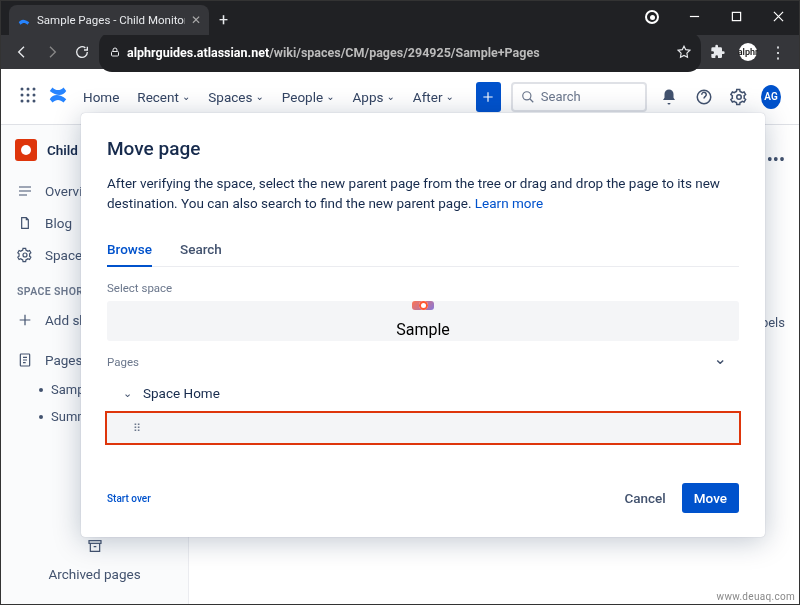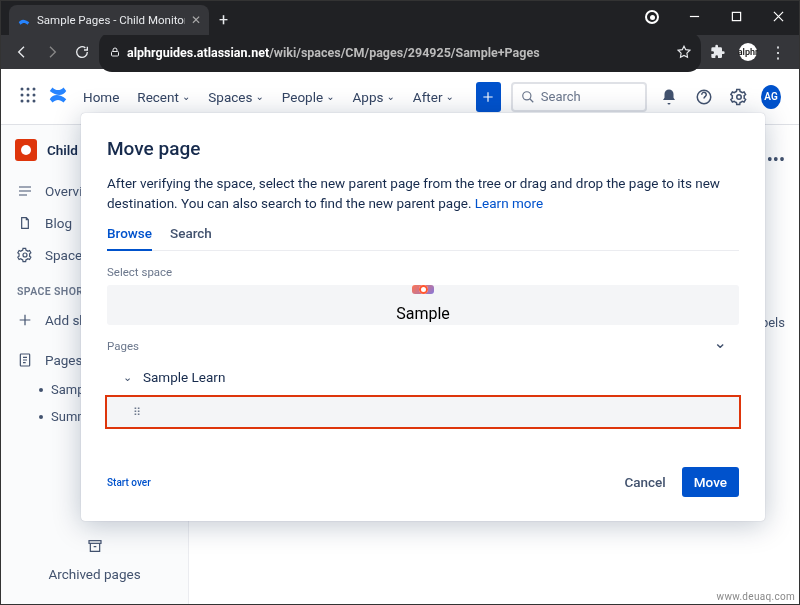--- a/index.html
+++ b/index.html
@@ -64,21 +64,21 @@
 
   
   .panel-peek { position:absolute; left:204px; top:234px; right:36px; height:30px; background:#f4f5f7; border-radius:3px;}
 
   
   .overlay { position:absolute; left:0; right:0; top: 0; bottom:0; }
   .modal { position:absolute; left: 80px; top: 112px; width: 684px; background:#fff; border-radius:4px; box-shadow: 0 4px 28px rgba(9,30,66,0.25), 0 0 1px rgba(9,30,66,0.31); padding: 24px 26px; }
   .modal h2 { font-size: 19px; font-weight:500; color:#172b4d; margin-bottom: 14px;}
   .modal-desc { font-size: 13.5px; color:#172b4d; line-height: 1.45;}
   .modal-desc a { color:#0052cc; text-decoration:none; }
-  .modal-tabs { display:flex; gap: 18px; border-bottom:1px solid #ebecf0; margin-top: 4px;}
+  .modal-tabs { display:flex; gap: 28px; border-bottom:1px solid #ebecf0; margin-top: 20px;}
   .modal-tab { font-size:13.5px; color:#42526e; padding: 8px 0; font-weight:500;}
   .modal-tab.active { color:#0052cc; border-bottom:2px solid #0052cc; margin-bottom:-1px;}
   .field-label { font-size:11.5px; color:#6b778c; margin: 14px 0 6px;}
   .space-select { background:#f4f5f7; border-radius:3px; height:40px; display:flex; align-items:center; padding: 0 12px; gap:10px;flex-direction:column;}
   .space-select-icon { width:22px; height:22px; background: linear-gradient(135deg,#ff7452,#8777d9); border-radius:3px; display:flex; align-items:center; justify-content:center;}
   .space-select-icon::after { content:""; width:9px; height:9px; background:#fff; border-radius:50%; box-shadow: 0 0 0 2px #ff5630 inset;}
   .select-chev { margin-left:auto; color:#42526e; }
   .tree { margin-top: 8px; }
   .tree-row { display:flex; align-items:center; font-size:13.5px; color:#172b4d; height: 32px;}
   .tree-indent1 { padding-left: 16px;}
@@ -322,21 +322,21 @@
   <div class="field-label">Select space</div>
   <div class="space-select">
     <div class="space-select-icon"></div>
     <span>Sample</span>
     <span class="select-chev">⌄</span>
   </div>
   <div class="field-label">Pages</div>
   <div class="tree">
     <div class="tree-row tree-indent1">
       <span class="tree-chev">⌄</span>
-      <span>Sample Learn</span>
+      <span>Space Home</span>
     </div>
     <div class="highlighted-row">
       <div class="highlighted-inner">
         <span class="drag-handle">⠿</span>
       </div>
     </div>
   </div>
   <div class="modal-footer">
     <div class="startover">Start over</div>
     <div class="footer-spacer"></div>

